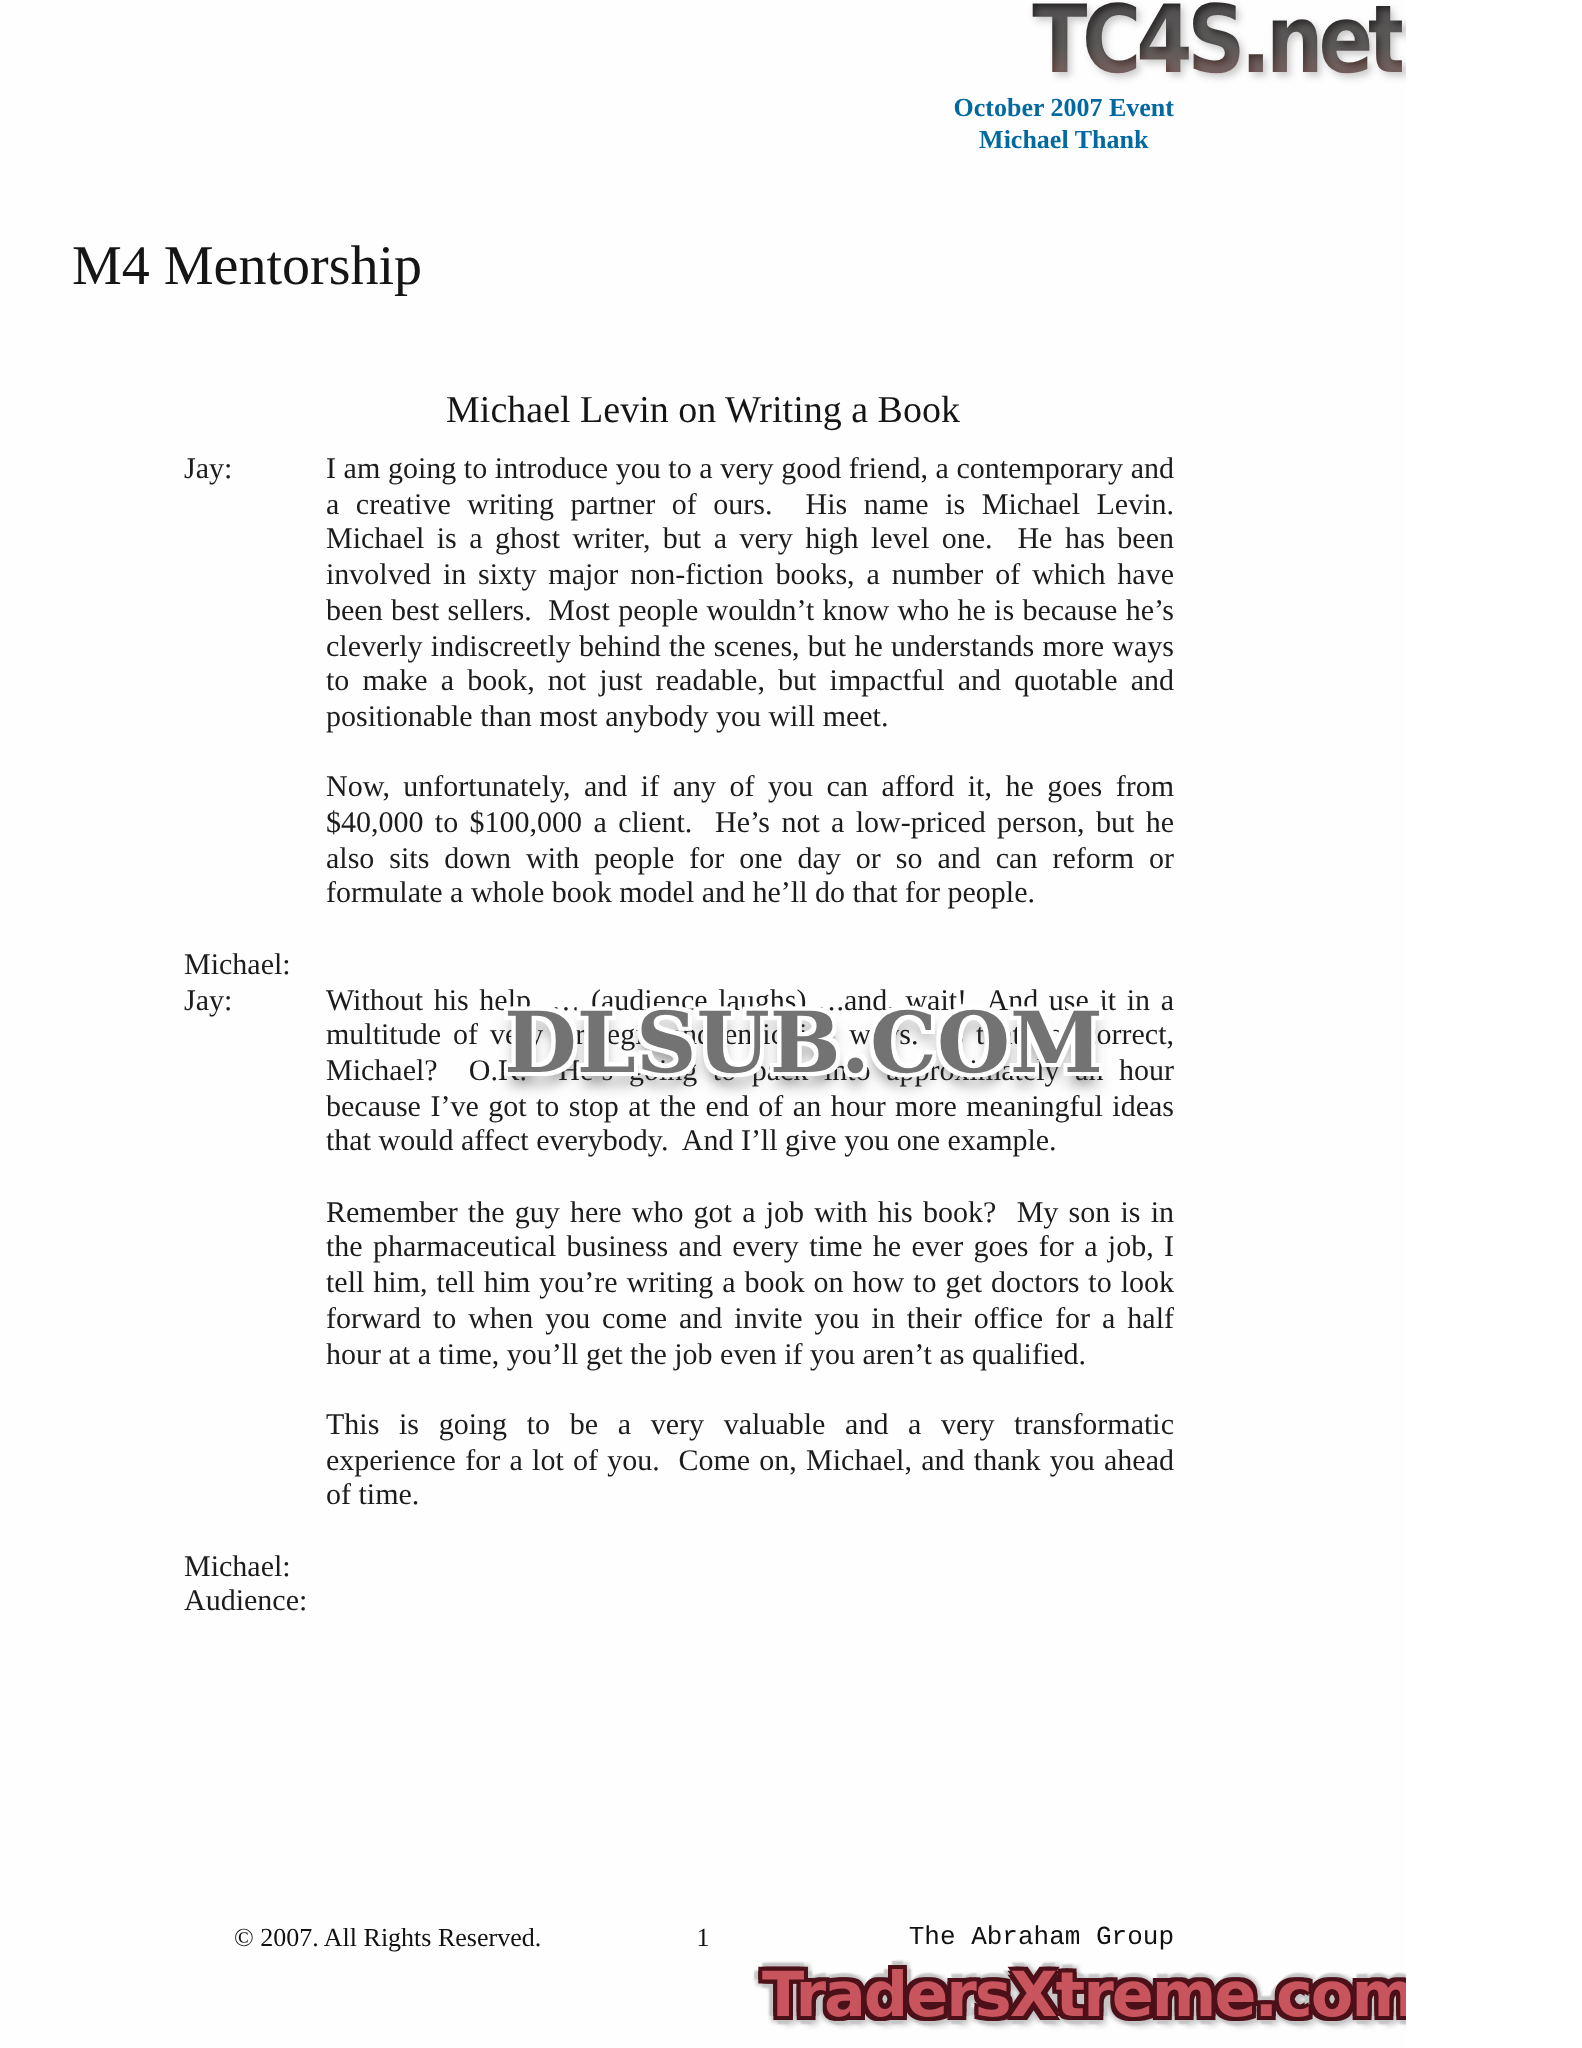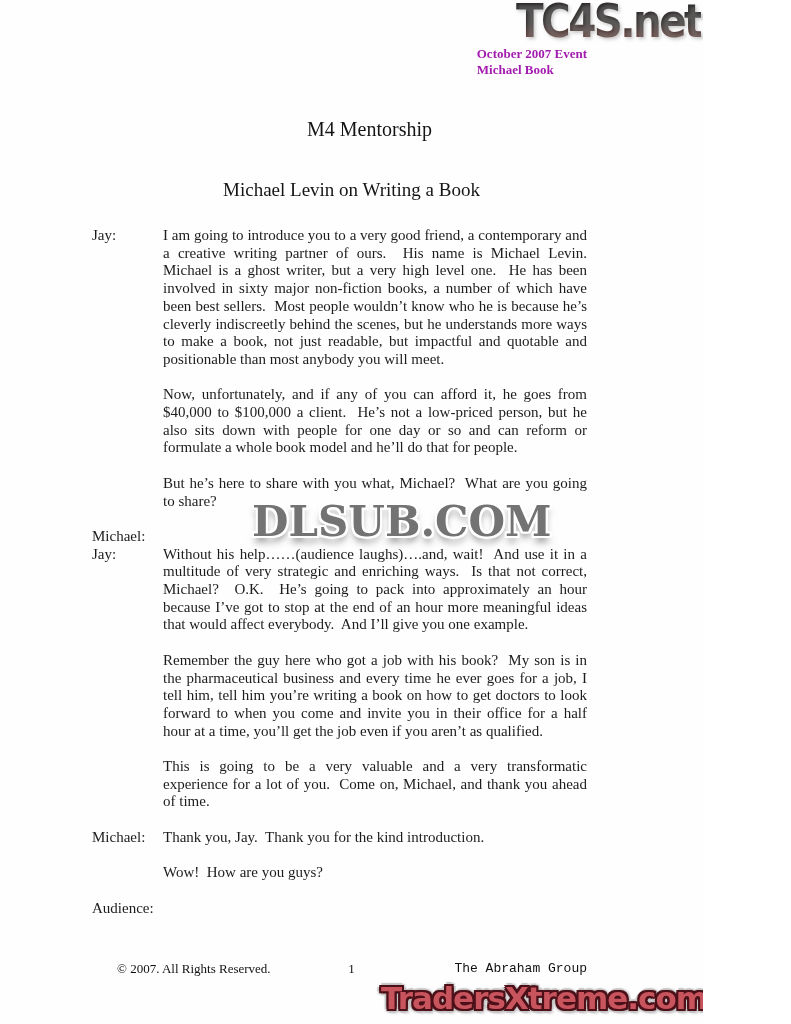--- a/index.html
+++ b/index.html
@@ -34,45 +34,45 @@
     background-clip: text;
     -webkit-text-fill-color: transparent;
     text-shadow: 2px 2px 4px rgba(140,140,140,0.45);
   }
 
   
   .header-right {
     position: absolute;
     top: 46px;
     right: 116px;
-    text-align: left;
+    text-align: center;
     font-weight: bold;
     font-size: 13px;
     line-height: 16px;
-    color: #a21caf;
+    color: #0369a1;
   }
 
   .title {
     position: absolute;
     top: 118px;
     left: 0;
     right: 0;
     margin: 0;
-    text-align: center;
-    font-size: 20px;
+    text-align: left;
+    font-size: 28px;
     font-weight: normal;
     color: #151515;
     padding-left: 36px;
   }
   .subtitle {
     position: absolute;
     top: 179px;
     left: 0;
     right: 0;
-    margin: 0;
+    margin: 16px;
     text-align: center;
     font-size: 19px;
     font-weight: normal;
     color: #151515;
   }
 
   
   .dialogue {
     position: absolute;
     top: 227px;
@@ -153,53 +153,48 @@
 </style>
 </head>
 <body>
 
 <div class="page">
 
   <div class="tc4s-logo">TC4S.net</div>
 
   <div class="header-right">
     <div>October 2007 Event</div>
-    <div>Michael Book</div>
+    <div>Michael Thank</div>
   </div>
 
   <h1 class="title">M4 Mentorship</h1>
 
   <h2 class="subtitle">Michael Levin on Writing a Book</h2>
 
   <div id="dialogue" class="dialogue">
       <div class="entry">
         <div class="speaker">Jay:</div>
         <div class="speech">
           <p>I am going to introduce you to a very good friend, a contemporary and a creative writing partner of ours.  His name is Michael Levin.  Michael is a ghost writer, but a very high level one.  He has been involved in sixty major non-fiction books, a number of which have been best sellers.  Most people wouldn’t know who he is because he’s cleverly indiscreetly behind the scenes, but he understands more ways to make a book, not just readable, but impactful and quotable and positionable than most anybody you will meet.</p>
           <p>Now, unfortunately, and if any of you can afford it, he goes from $40,000 to $100,000 a client.  He’s not a low-priced person, but he also sits down with people for one day or so and can reform or formulate a whole book model and he’ll do that for people.</p>
-          <p>But he’s here to share with you what, Michael?  What are you going to share?</p>
         </div>
       </div>
       <div class="entry">
         <div class="speaker">Michael:</div>
       </div>
       <div class="entry">
         <div class="speaker">Jay:</div>
         <div class="speech">
           <p>Without his help……(audience laughs)….and, wait!  And use it in a multitude of very strategic and enriching ways.  Is that not correct, Michael?  O.K.  He’s going to pack into approximately an hour because I’ve got to stop at the end of an hour more meaningful ideas that would affect everybody.  And I’ll give you one example.</p>
           <p>Remember the guy here who got a job with his book?  My son is in the pharmaceutical business and every time he ever goes for a job, I tell him, tell him you’re writing a book on how to get doctors to look forward to when you come and invite you in their office for a half hour at a time, you’ll get the job even if you aren’t as qualified.</p>
           <p>This is going to be a very valuable and a very transformatic experience for a lot of you.  Come on, Michael, and thank you ahead of time.</p>
         </div>
       </div>
       <div class="entry">
         <div class="speaker">Michael:</div>
-        <div class="speech">
-          <p>Thank you, Jay.  Thank you for the kind introduction.</p>
-          <p>Wow!  How are you guys?</p>
-        </div>
       </div>
       <div class="entry">
         <div class="speaker">Audience:</div>
       </div>
     </div>
 
   <div class="watermark">DLSUB.COM</div>
 
   <div class="footer">
     <span class="footer-copyright">© 2007. All Rights Reserved.</span>

